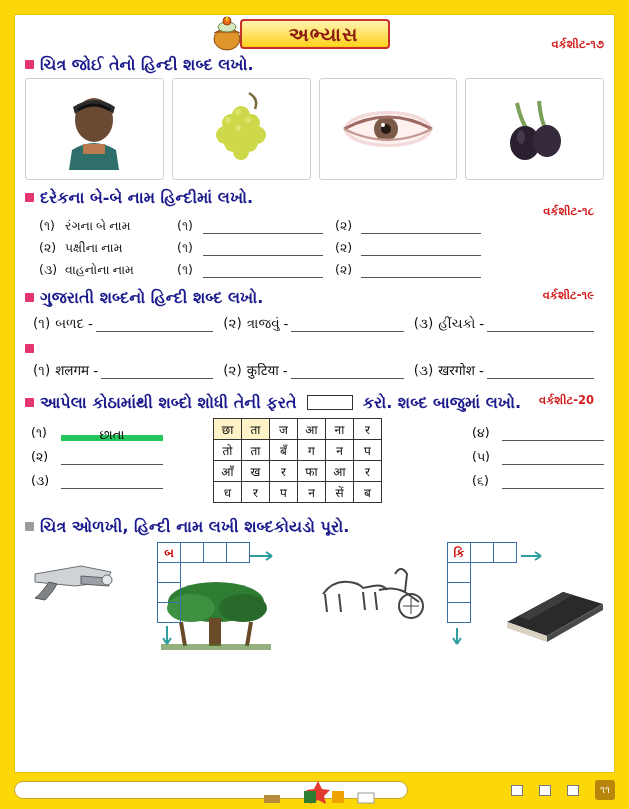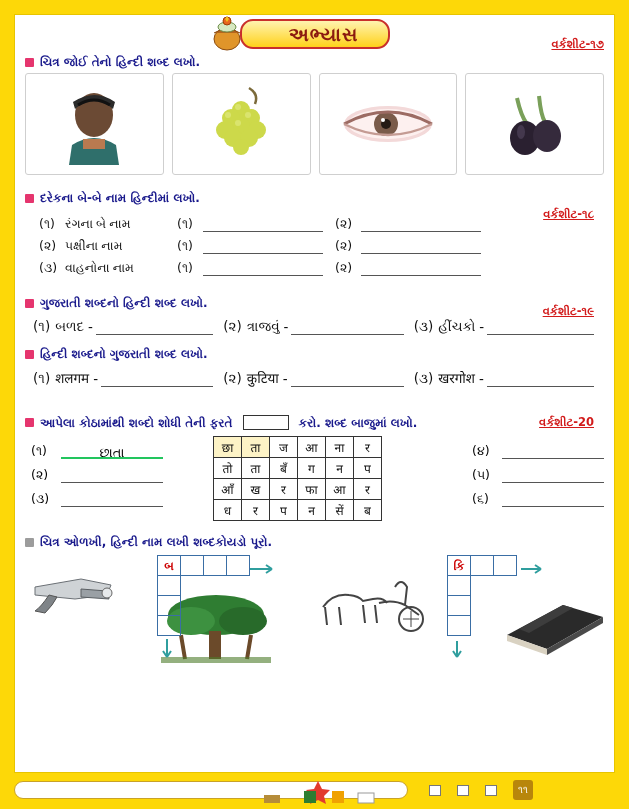--- a/index.html
+++ b/index.html
@@ -27,61 +27,60 @@
     position:relative;
     height:40px;
   }
   .ribbon {
     position:absolute;
     left:50%; transform:translateX(-50%);
     top:4px;
     width:150px; height:30px;
     background:linear-gradient(#fff3b0,#ffd21a);
     border:2px solid #c9302c;
-    border-radius:13px;
+    border-radius:4px;
     display:flex; align-items:center; justify-content:center;
   }
   .ribbon-title {
     font-size:19px;
     font-weight:bold;
     color:#8b1a10;
     letter-spacing:1px;
     padding-left:18px;
   }
   .ribbon-ornament {
     position:absolute; left:50%; transform:translateX(-50%);
     top:-2px; margin-left:-88px;
     width:44px; height:40px;
   }
   .worksheet-tag {
     position:absolute;
     right:10px;
     font-size:11.5px;
     font-weight:bold;
     color:#d21b1b;
-    text-decoration:underline;
   }
   
   .sec {
     position:relative;
     padding:0 10px;
   }
   .sec-head {
     display:flex; align-items:center; gap:6px;
     position:relative;
     margin-bottom:4px;
   }
   .bullet {
     width:9px; height:9px; background:#c2185b; display:inline-block;
     border-radius:1px;
     flex:none;
   }
   .bullet.pink { background:#e5356e; }
   .sec-title {
-    font-size:12px; font-weight:bold; color:#1a1a8c;
+    font-size:16px; font-weight:bold; color:#1a1a8c;
   }
   
   .pic-row {
     display:flex; gap:8px; padding:0 10px; margin-top:4px;
   }
   .pic-card {
     flex:1; height:102px;
     border:1px solid #cfcfcf;
     border-radius:3px;
     background:#fff;
@@ -124,21 +123,21 @@
     display:flex; padding:2px 10px 0 16px; gap:10px;
   }
   .puz-col {
     width:132px;
   }
   .puz-col .pz-row {
     display:flex; align-items:flex-end; font-size:12.5px; margin:7px 0 8px 0;
   }
   .puz-col .pz-row .n { width:30px; flex:none; }
   .puz-col .pz-row .ans { flex:1; border-bottom:1px solid #555; height:14px; text-align:center; font-size:13px;}
-  .puz-col .pz-row .ans.filled { border-bottom:2px solid #22c55e; }
+  .puz-col .pz-row .ans.filled { border-bottom:6px solid #22c55e; }
   .grid {
     border-collapse:collapse;
     margin:0 auto;
   }
   .grid td {
     width:28px; height:21px;
     border:1px solid #333;
     text-align:center;
     font-size:12px;
     color:#111;
@@ -168,21 +167,21 @@
   .foot-bar {
     position:absolute; left:0; top:6px;
     width:394px; height:18px;
     border:1px solid #c9a227; border-radius:9px;
     background:#fff;
   }
   .foot-right {
     position:absolute; right:0; top:4px;
     width:186px; height:22px;
     background:#fdd808;
-    display:flex; align-items:center; justify-content:flex-start;
+    display:flex; align-items:center; justify-content:flex-end;
     gap:16px;
   }
   .pagebadge {
     width:20px; height:20px;
     background:#b8860b; color:#fff;
     font-size:10px; border-radius:3px;
     display:flex; align-items:center; justify-content:center;
   }
   .tiny-sq { width:12px;height:11px;border:1px solid #777;background:#fff; }
 </style>
@@ -263,21 +262,21 @@
           <rect width="96" height="80" fill="#ffffff"></rect>
           <path d="M30 14 q4 18 10 26" stroke="#7aa05a" stroke-width="4" fill="none"></path>
           <path d="M52 12 q2 20 6 26" stroke="#7aa05a" stroke-width="4" fill="none"></path>
           <ellipse cx="38" cy="54" rx="15" ry="17" fill="#2a2030"></ellipse>
           <ellipse cx="60" cy="52" rx="14" ry="16" fill="#352a3c"></ellipse>
           <ellipse cx="34" cy="48" rx="4" ry="7" fill="#4b3e55" opacity="0.8"></ellipse>
         </svg>
       </div>
     </div>
 
-    <div class="sec" style="margin-top:16px">
+    <div class="sec" style="margin-top:8px">
       <div class="sec-head">
         <span class="bullet pink"></span>
         <span class="sec-title">દરેકના બે-બે નામ હિન્દીમાં લખો.</span>
         <span class="worksheet-tag" style="top:16px">વર્કશીટ-૧૮</span>
       </div>
     </div>
     <div class="list-rows">
       <div class="list-row">
         <span class="idx">(૧)</span>
         <span class="lbl">રંગના બે નામ</span>
@@ -297,25 +296,25 @@
       <div class="list-row">
         <span class="idx">(૩)</span>
         <span class="lbl">વાહનોના નામ</span>
         <span class="sub">(૧)</span>
         <span class="blank"></span>
         <span class="sub">(૨)</span>
         <span class="blank"></span>
       </div>
     </div>
 
-    <div class="sec" style="margin-top:20px">
+    <div class="sec" style="margin-top:10px">
       <div class="sec-head">
         <span class="bullet pink"></span>
         <span class="sec-title">ગુજરાતી શબ્દનો હિન્દી શબ્દ લખો.</span>
-        <span class="worksheet-tag" style="top:8px">વર્કશીટ-૧૯</span>
+        <span class="worksheet-tag" style="top:0">વર્કશીટ-૧૯</span>
       </div>
     </div>
     <div class="word-row" style="margin-top:6px">
       <div class="word-item">
         <span class="n">(૧)</span>
         <span class="w">બળદ</span>
         <span class="dash">-</span>
         <span class="ul"></span>
       </div>
       <div class="word-item">
@@ -328,21 +327,20 @@
         <span class="n">(૩)</span>
         <span class="w">હીંચકો</span>
         <span class="dash">-</span>
         <span class="ul"></span>
       </div>
     </div>
 
     <div class="sec" style="margin-top:12px">
       <div class="sec-head">
         <span class="bullet pink"></span>
-        <span class="sec-title">હિન્દી શબ્દનો ગુજરાતી શબ્દ લખો.</span>
       </div>
     </div>
     <div class="word-row" style="margin-top:6px">
       <div class="word-item">
         <span class="n">(૧)</span>
         <span class="w">शलगम</span>
         <span class="dash">-</span>
         <span class="ul"></span>
       </div>
       <div class="word-item">
@@ -352,21 +350,21 @@
         <span class="ul"></span>
       </div>
       <div class="word-item">
         <span class="n">(૩)</span>
         <span class="w">खरगोश</span>
         <span class="dash">-</span>
         <span class="ul"></span>
       </div>
     </div>
 
-    <div class="sec" style="margin-top:28px">
+    <div class="sec" style="margin-top:14px">
       <div class="sec-head">
         <span class="bullet pink"></span>
         <span class="sec-title">આપેલા કોઠામાંથી શબ્દો શોધી તેની ફરતે</span>
         <span class="inline-box"></span>
         <span class="sec-title">કરો. શબ્દ બાજુમાં લખો.</span>
         <span class="worksheet-tag" style="top:0">વર્કશીટ-20</span>
       </div>
     </div>
     <div class="puzzle-wrap" style="margin-top:4px">
       <div class="puz-col">

